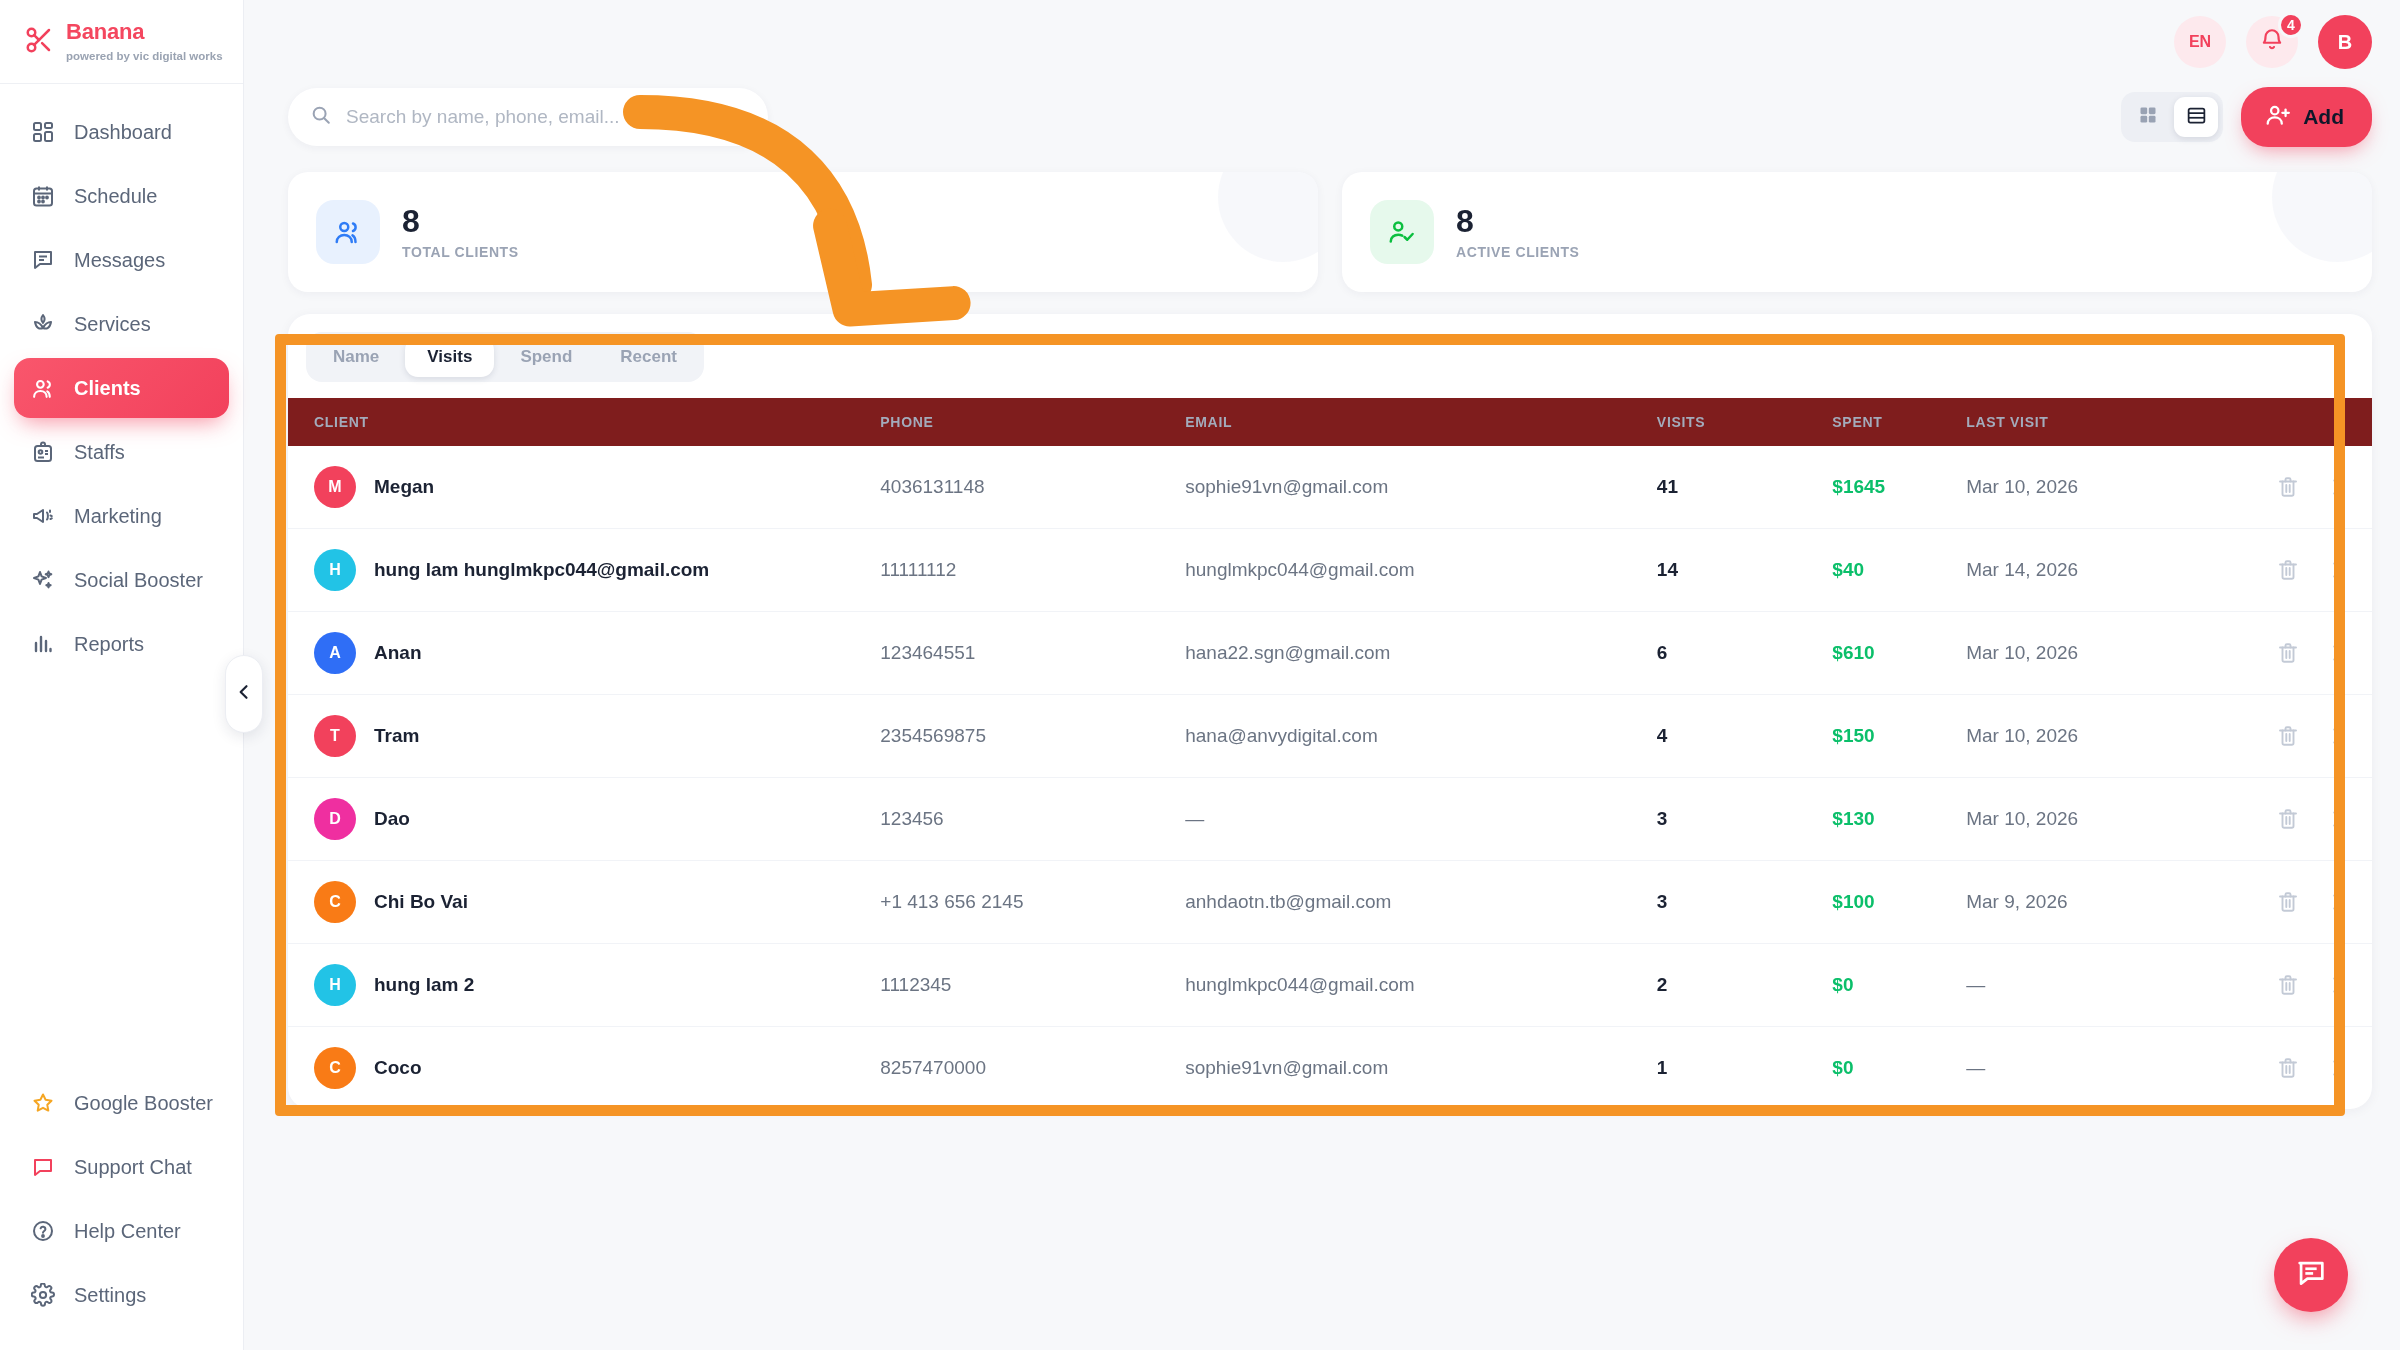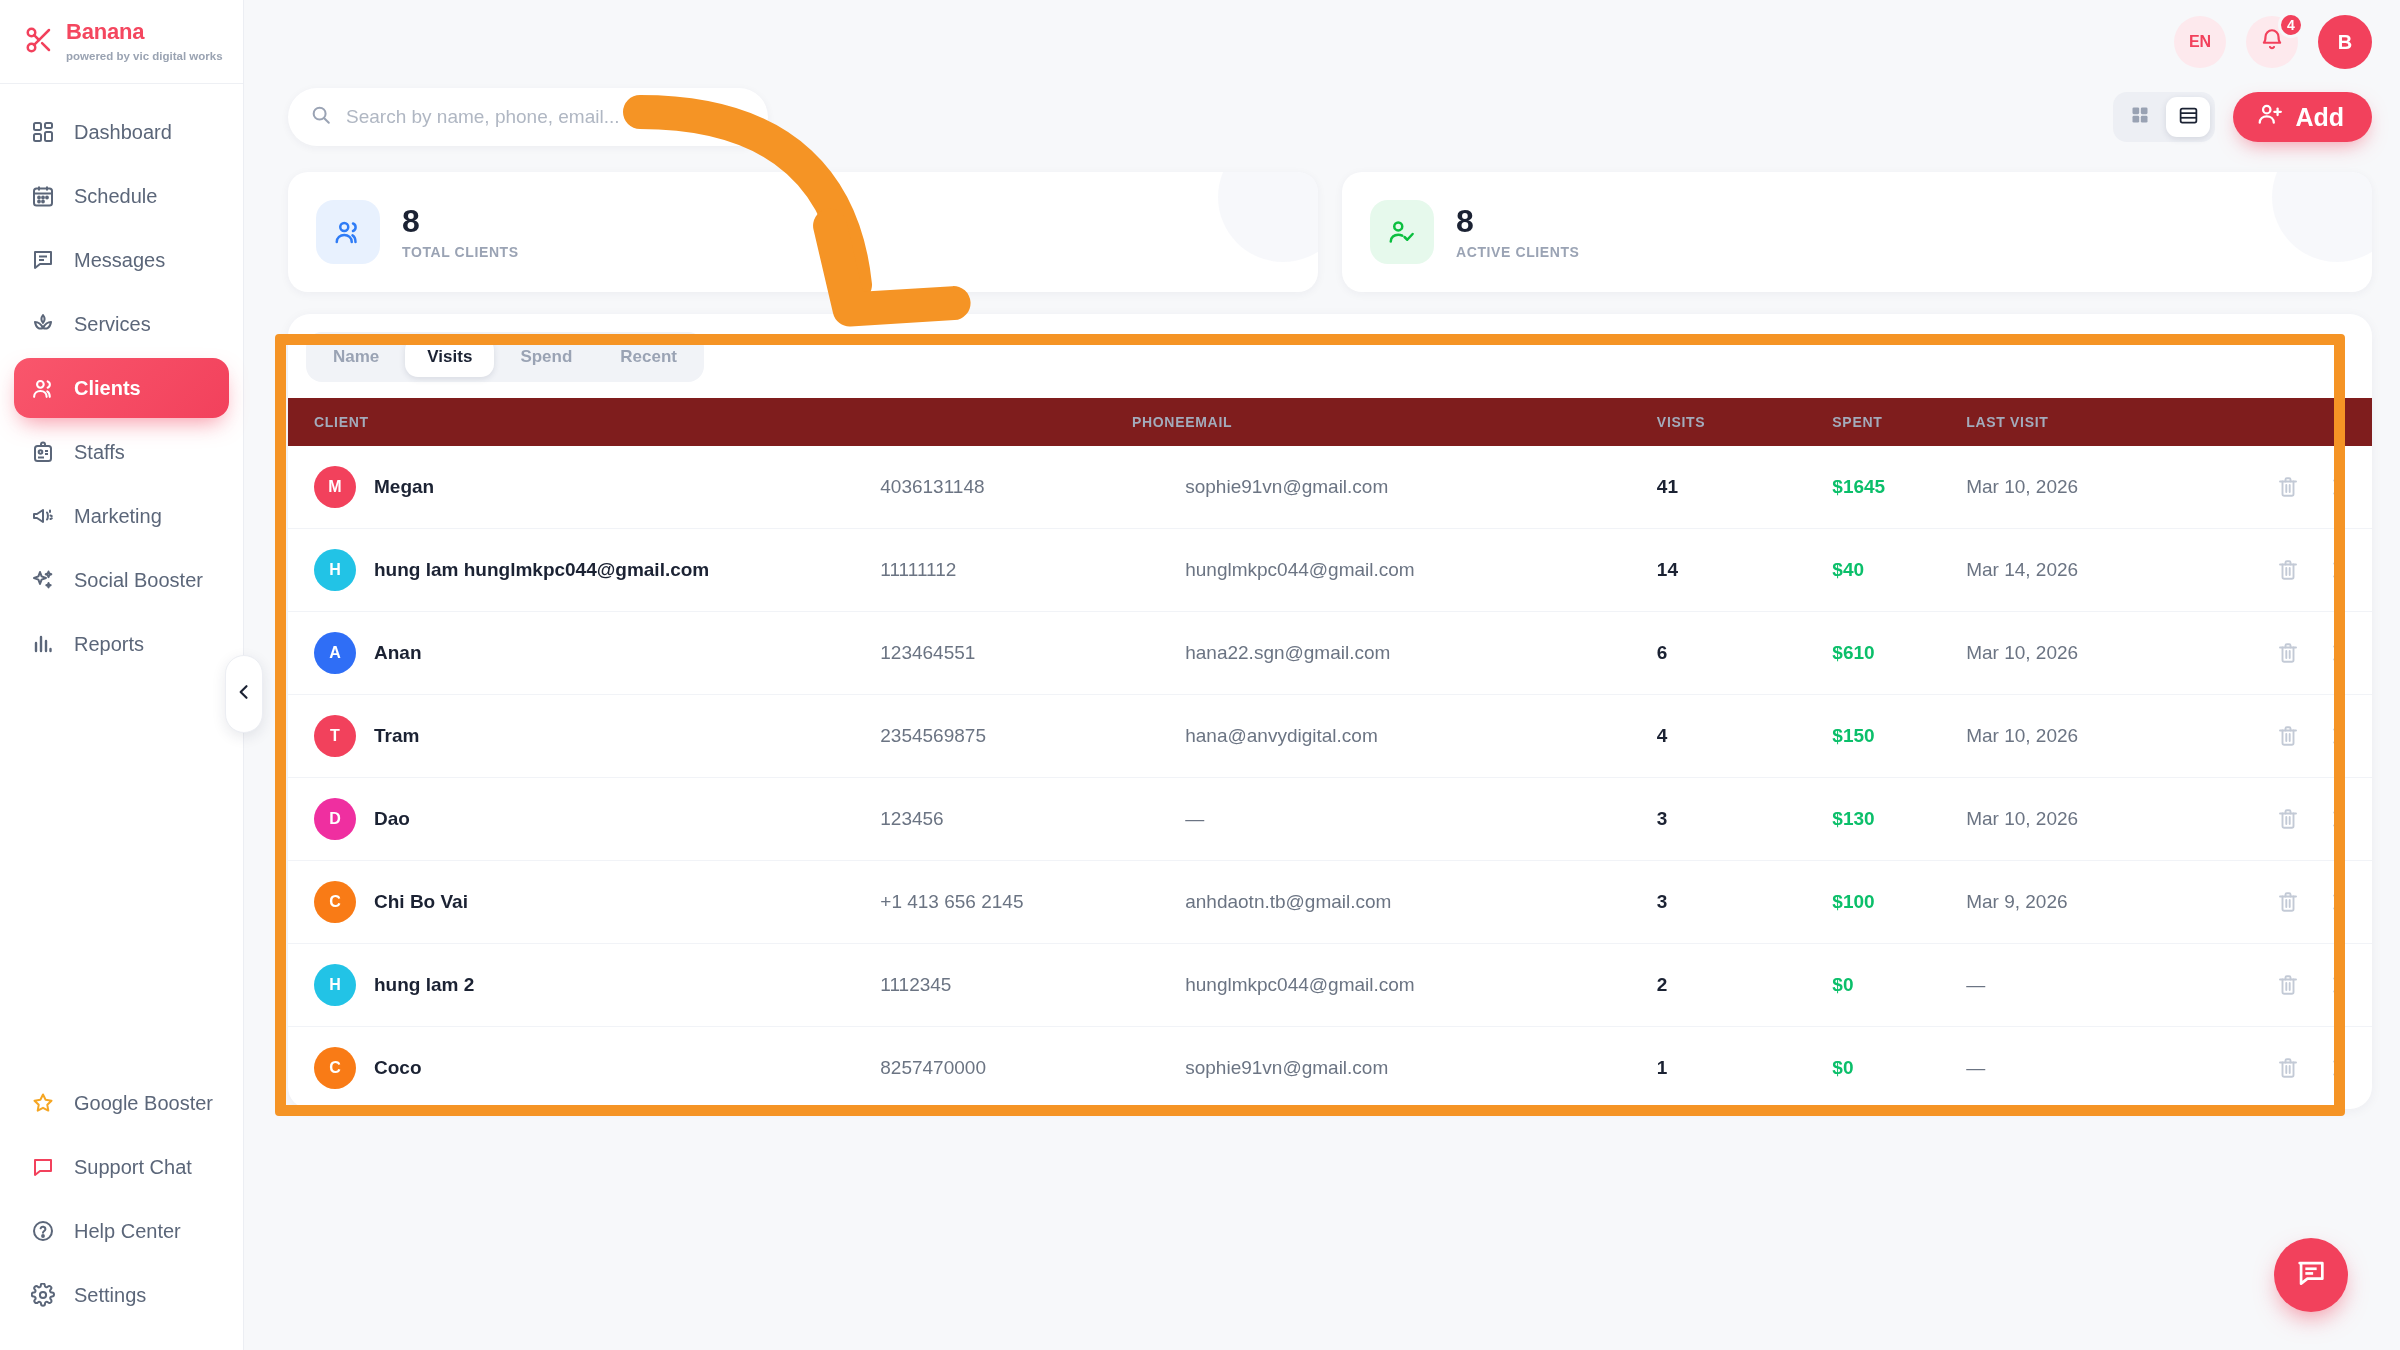--- a/index.html
+++ b/index.html
@@ -68,22 +68,22 @@
                 box-shadow: 0 2px 8px rgba(30,40,70,.05); }
   .search-box input { border: none; outline: none; font-size: 19px; color: #39414f;
                       width: 100%; font-family: "Liberation Sans", sans-serif; background: transparent; }
   .search-box input::placeholder { color: #b0b7c3; }
   .toolbar-right { display: flex; align-items: center; gap: 18px; }
   .view-toggle { display: flex; align-items: center; gap: 4px; background: #edeff4;
                  border-radius: 14px; padding: 5px; }
   .view-btn { width: 44px; height: 40px; border-radius: 11px; display: flex; align-items: center;
               justify-content: center; cursor: pointer; }
   .view-btn.active { background: #fff; box-shadow: 0 2px 6px rgba(30,40,70,.12); }
-  .add-btn { height: 50px; padding: 0 28px 0 24px; border-radius: 27px; background: #f2415c; color: #ffffff;
-             display: flex; align-items: center; gap: 12px; font-size: 25px; font-weight: bold;
+  .add-btn { height: 60px; padding: 0 28px 0 24px; border-radius: 27px; background: #f2415c; color: #0f172a;
+             display: flex; align-items: center; gap: 12px; font-size: 21px; font-weight: bold;
              cursor: pointer; box-shadow: 0 8px 20px -6px rgba(242,65,92,.55); }
 
   
   .stats { display: flex; gap: 24px; padding: 22px 28px 0 44px; }
   .stat-card { flex: 1; height: 120px; background: #fff; border-radius: 20px;
                display: flex; align-items: center; gap: 22px; padding: 0 28px;
                box-shadow: 0 2px 10px rgba(30,40,70,.05); position: relative; overflow: hidden; }
   .stat-card::after { content: ""; position: absolute; right: -30px; top: -40px; width: 130px; height: 130px;
                       border-radius: 50%; background: rgba(240,242,247,.55); }
   .stat-ic { width: 64px; height: 64px; border-radius: 18px; display: flex; align-items: center;
@@ -112,21 +112,21 @@
   .row-avatar { width: 42px; height: 42px; border-radius: 50%; color: #fff; font-size: 16px;
                 font-weight: bold; display: flex; align-items: center; justify-content: center; flex: 0 0 42px; }
   .client-name { color: #1b2233; font-size: 19px; font-weight: bold; }
   .c-visits { color: #1b2233; font-weight: bold; }
   .c-spent { color: #0bbf6a; font-weight: bold; }
   .c-actions { width: 120px; }
   .actions { display: flex; align-items: center; justify-content: flex-end; gap: 26px; padding-right: 24px; }
   .icon-btn { cursor: pointer; display: flex; align-items: center; }
 
   
-  .w-client { width: 540px; } .w-phone { width: 278px; text-align: right; } .w-email { width: 430px; }
+  .w-client { width: 540px; } .w-phone { width: 278px; } .w-email { width: 430px; }
   .w-visits { width: 160px; } .w-spent { width: 122px; } .w-last { width: 250px; }
   .hl { position: absolute; left: 275px; top: 334px; width: 2070px; height: 782px;
         border: 11px solid #f59425; border-radius: 4px; pointer-events: none; z-index: 20; }
   .arrow-svg { position: absolute; left: 0; top: 0; width: 2400px; height: 1350px;
                pointer-events: none; z-index: 21; }
 
   .fab { position: absolute; right: 52px; bottom: 38px; width: 74px; height: 74px; border-radius: 50%;
          background: #f2415c; display: flex; align-items: center; justify-content: center;
          box-shadow: 0 10px 24px -6px rgba(242,65,92,.6); cursor: pointer; z-index: 22; }
 </style>

